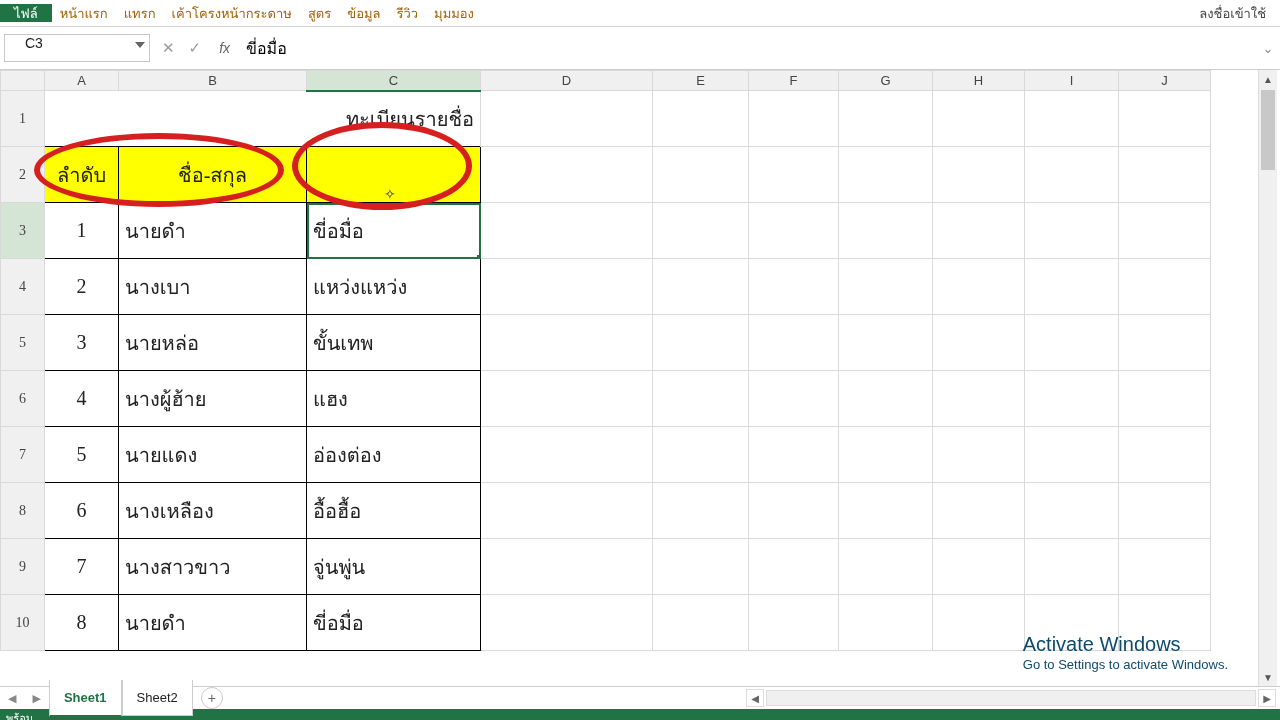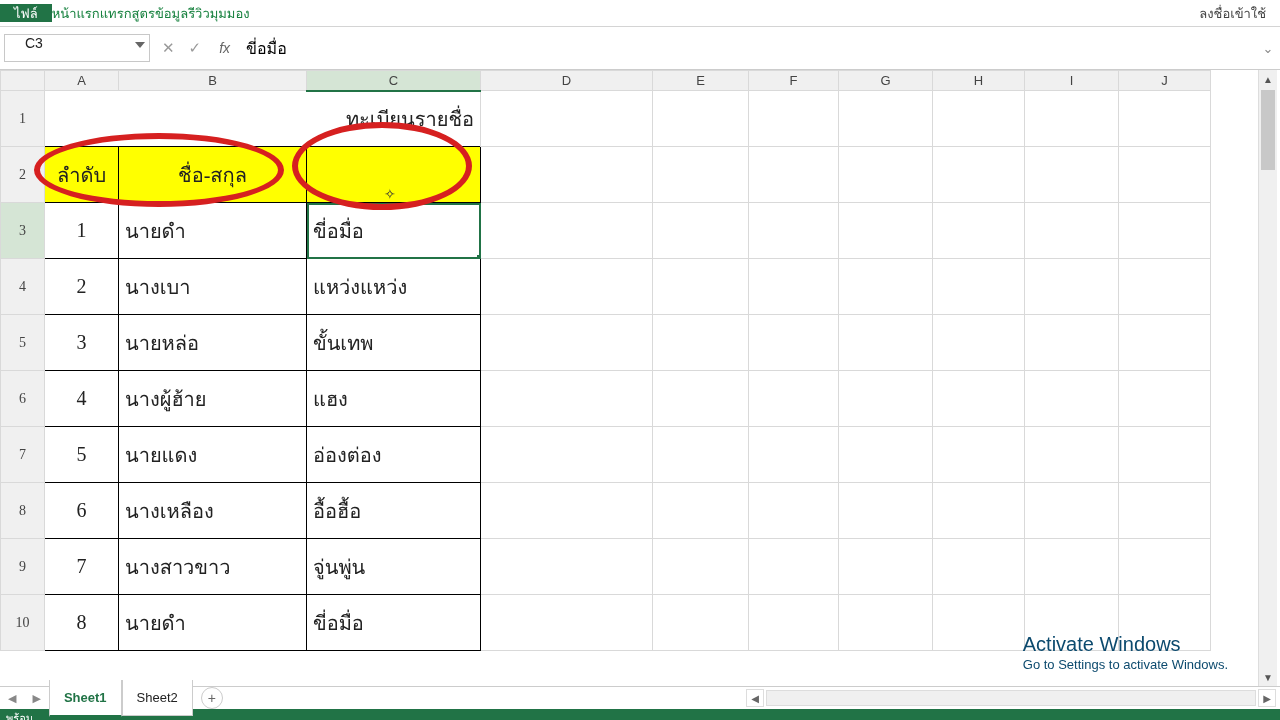--- a/index.html
+++ b/index.html
@@ -1,20 +1,20 @@
 <!DOCTYPE html>
 <html><head>
 <meta charset="utf-8">
 <style>
 html,body{margin:0;padding:0;width:1280px;height:720px;overflow:hidden;font-family:"Segoe UI",Tahoma,sans-serif;background:#fff;font-size:13px;color:#222}
 
 
 .ribbon{display:flex;align-items:center;height:26px;background:#fff;border-bottom:1px solid #d4d4d4;font-size:13px}
 .ribbon .file-tab{background:#217346;color:#fff;padding:0 14px;height:18px;display:flex;align-items:center}
-.ribbon .tab{padding:4px 0;color:#15803d;cursor:pointer}
+.ribbon .tab{padding:4px 8px;color:#a16207;cursor:pointer}
 .ribbon .spacer{flex:1}
 .ribbon .signin{padding:4px 14px;color:#444}
 
 
 .fbar{display:flex;align-items:center;height:38px;border-bottom:1px solid #ccc;background:#fff;padding:2px 4px;gap:4px}
 .namebox{width:104px;height:26px;border:1px solid #c8c8c8;display:flex;align-items:flex-start;padding:0 20px;font-size:14px;position:relative;background:#fff}
 .namebox .dd{position:absolute;right:4px;top:7px;border-left:5px solid transparent;border-right:5px solid transparent;border-top:6px solid #666}
 .fx-btns{display:flex;align-items:center;gap:14px;color:#999;font-size:15px;padding:0 8px}
 .fx-label{font-style:italic;color:#666;font-size:14px;padding:0 6px}
 .fx-input{flex:1;height:26px;border:none;outline:none;font-size:16px;padding:0 6px;font-family:Tahoma}
@@ -73,20 +73,21 @@
 
 .cursor{position:absolute;font-size:14px;color:#333;pointer-events:none}
 </style>
 </head>
 <body>
 
 <div class="ribbon">
   <div class="file-tab">ไฟล์</div>
   <div class="tab">หน้าแรก</div>
   <div class="tab">แทรก</div>
+  <div class="tab">เค้าโครงหน้ากระดาษ</div>
   <div class="tab">สูตร</div>
   <div class="tab">ข้อมูล</div>
   <div class="tab">รีวิว</div>
   <div class="tab">มุมมอง</div>
   <div class="spacer"></div>
   <div class="signin">ลงชื่อเข้าใช้</div>
 </div>
 
 <div class="fbar">
   <div class="namebox">

